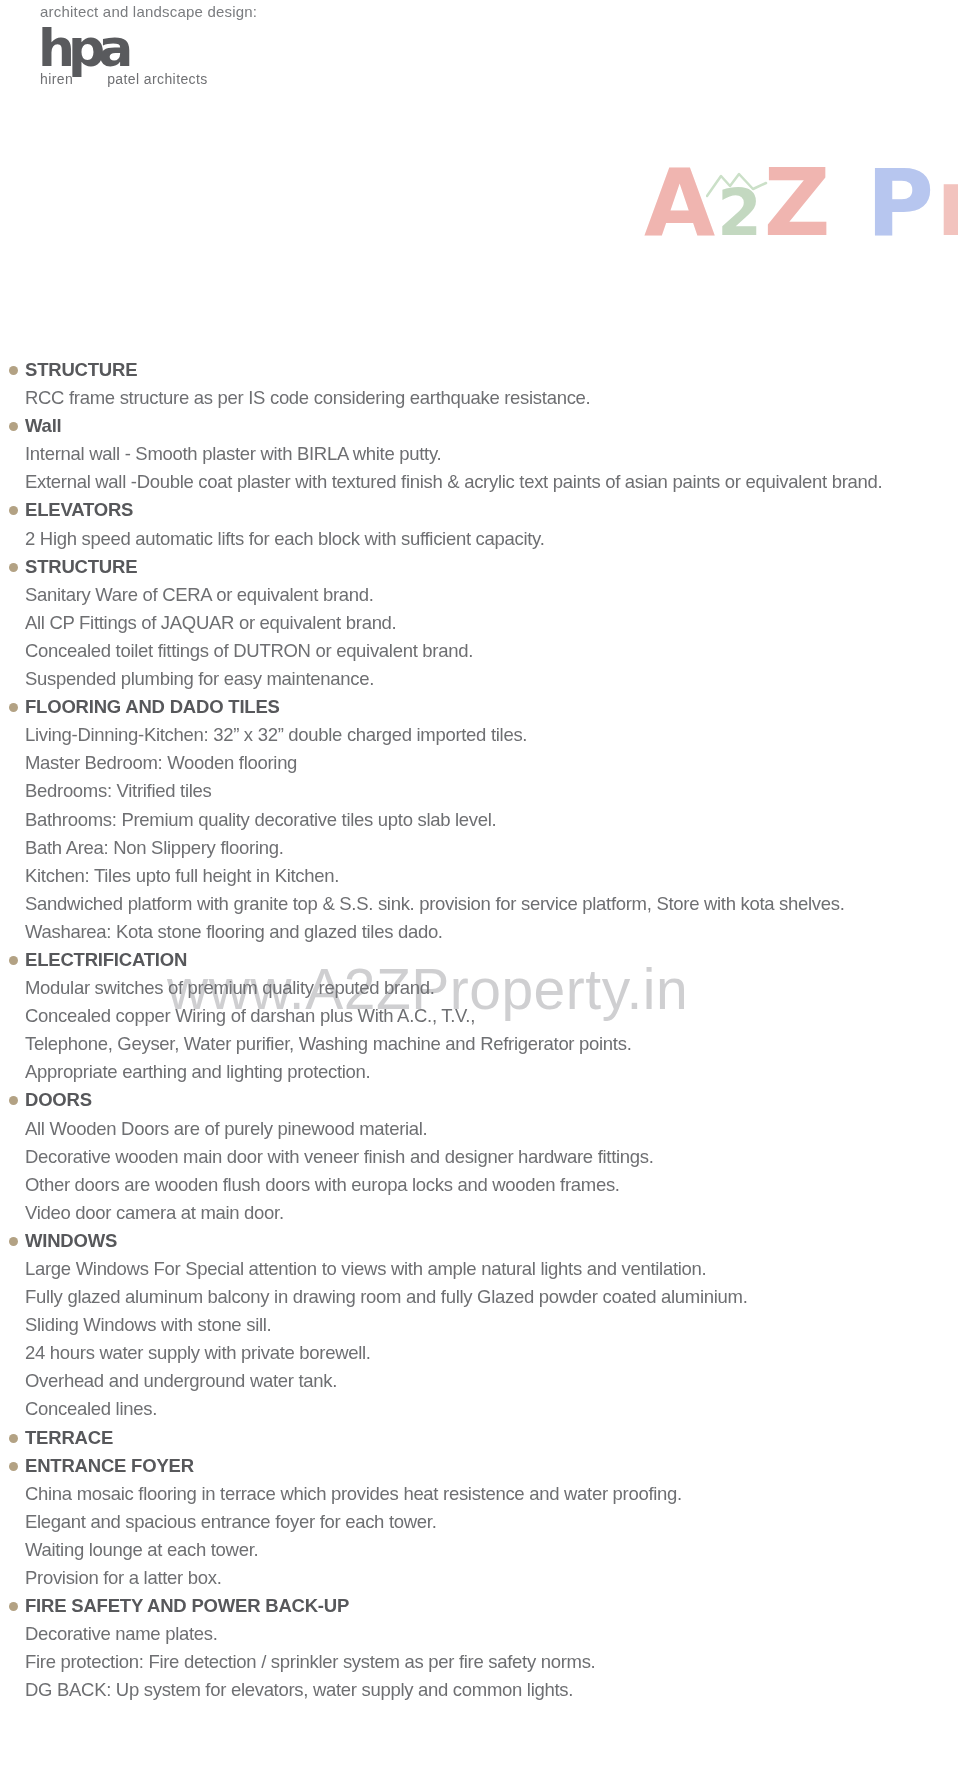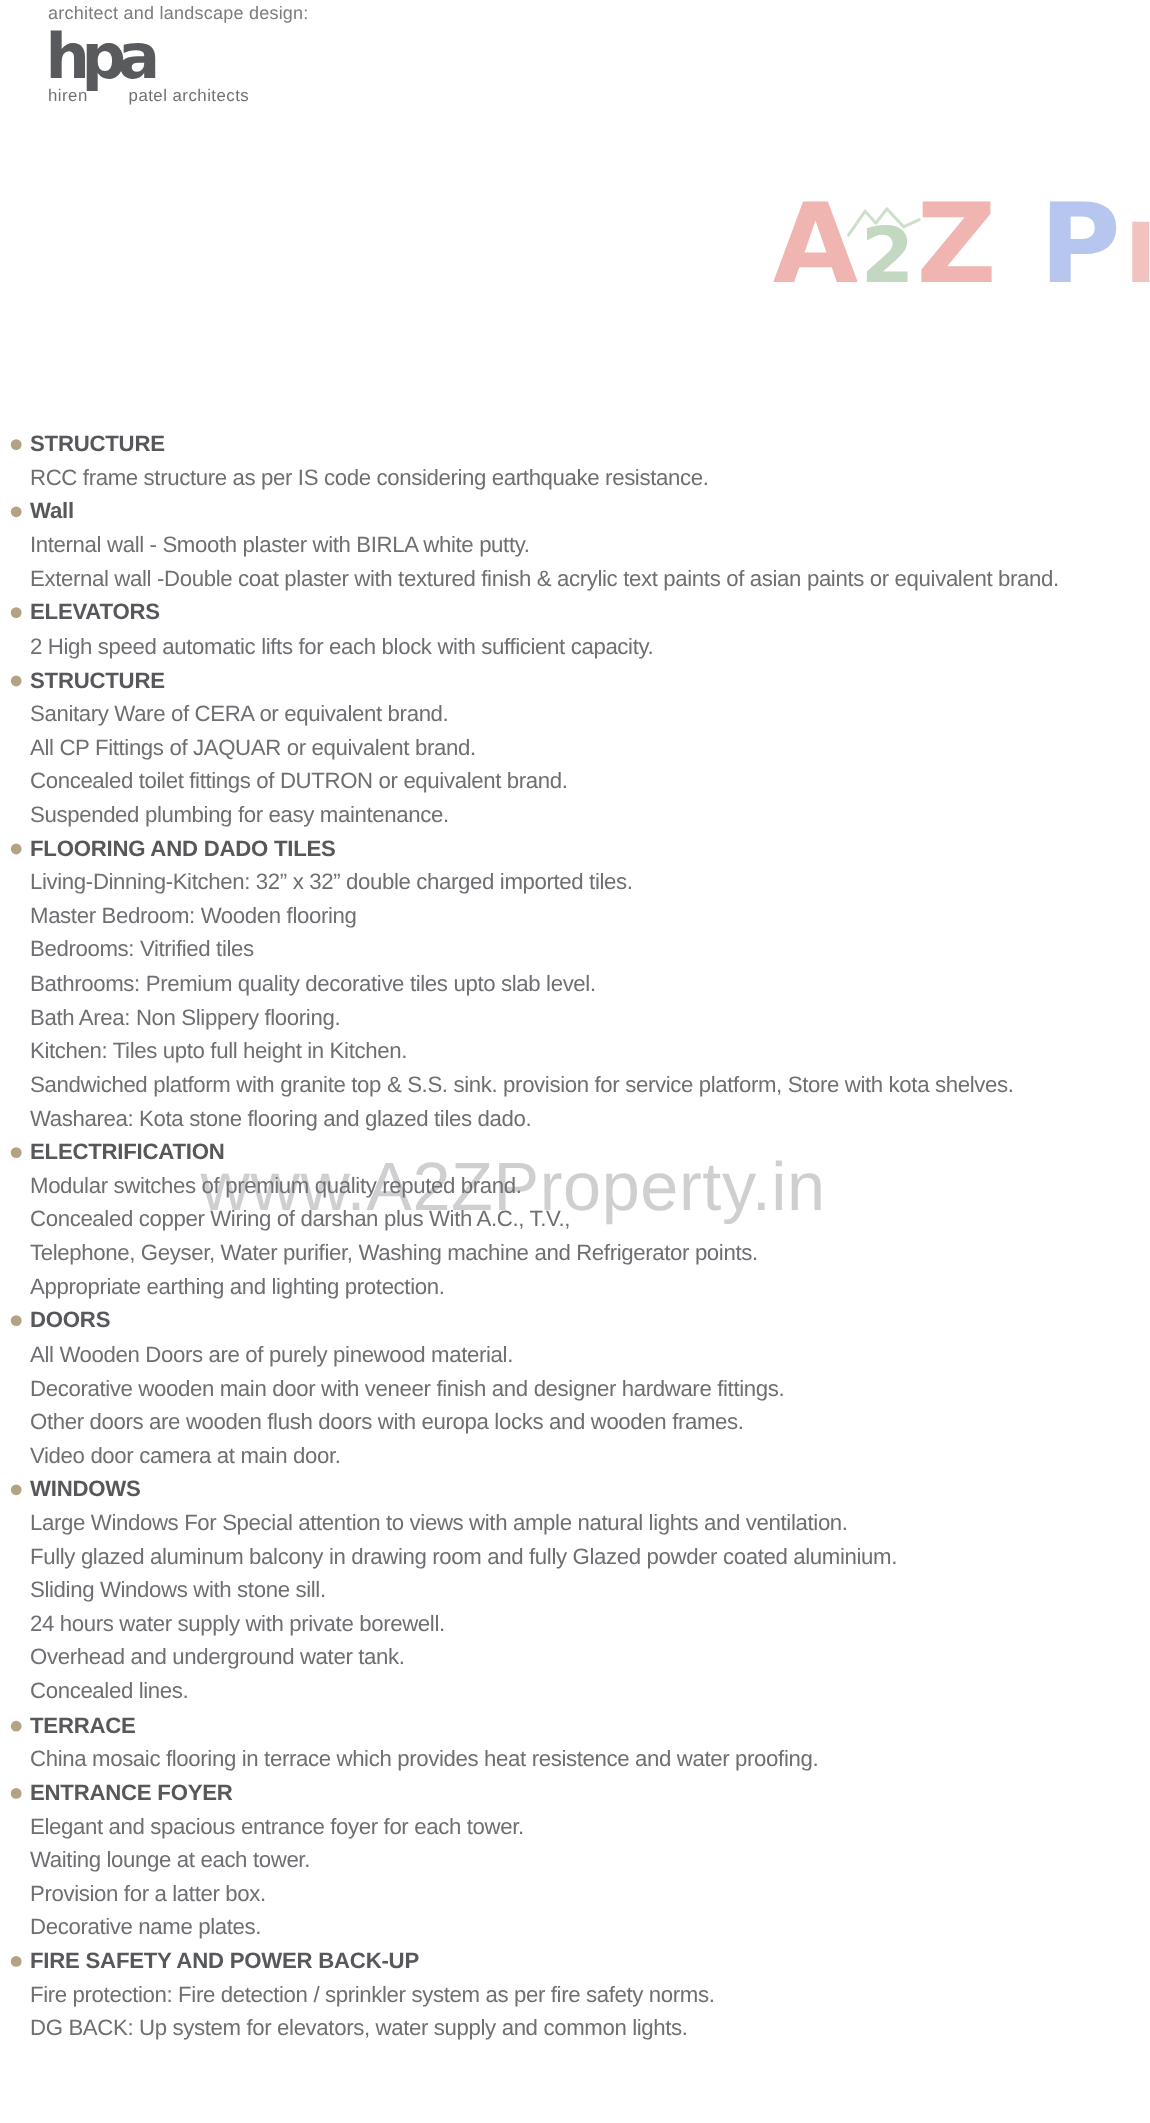--- a/index.html
+++ b/index.html
@@ -176,24 +176,24 @@
       <div class="spec-line">Other doors are wooden flush doors with europa locks and wooden frames.</div>
       <div class="spec-line">Video door camera at main door.</div>
       <div class="spec-line heading"><span class="bullet"></span><span>WINDOWS</span></div>
       <div class="spec-line">Large Windows For Special attention to views with ample natural lights and ventilation.</div>
       <div class="spec-line">Fully glazed aluminum balcony in drawing room and fully Glazed powder coated aluminium.</div>
       <div class="spec-line">Sliding Windows with stone sill.</div>
       <div class="spec-line">24 hours water supply with private borewell.</div>
       <div class="spec-line">Overhead and underground water tank.</div>
       <div class="spec-line">Concealed lines.</div>
       <div class="spec-line heading"><span class="bullet"></span><span>TERRACE</span></div>
+      <div class="spec-line heading"><span class="bullet"></span><span>ENTRANCE FOYER</span></div>
       <div class="spec-line">China mosaic flooring in terrace which provides heat resistence and water proofing.</div>
-      <div class="spec-line heading"><span class="bullet"></span><span>ENTRANCE FOYER</span></div>
       <div class="spec-line">Elegant and spacious entrance foyer for each tower.</div>
       <div class="spec-line">Waiting lounge at each tower.</div>
       <div class="spec-line">Provision for a latter box.</div>
+      <div class="spec-line heading"><span class="bullet"></span><span>FIRE SAFETY AND POWER BACK-UP</span></div>
       <div class="spec-line">Decorative name plates.</div>
-      <div class="spec-line heading"><span class="bullet"></span><span>FIRE SAFETY AND POWER BACK-UP</span></div>
       <div class="spec-line">Fire protection:  Fire detection / sprinkler system as per fire safety norms.</div>
       <div class="spec-line">DG BACK: Up system for elevators, water supply and common lights.</div>
     </div>
 
 </div>
 
 </body></html>

